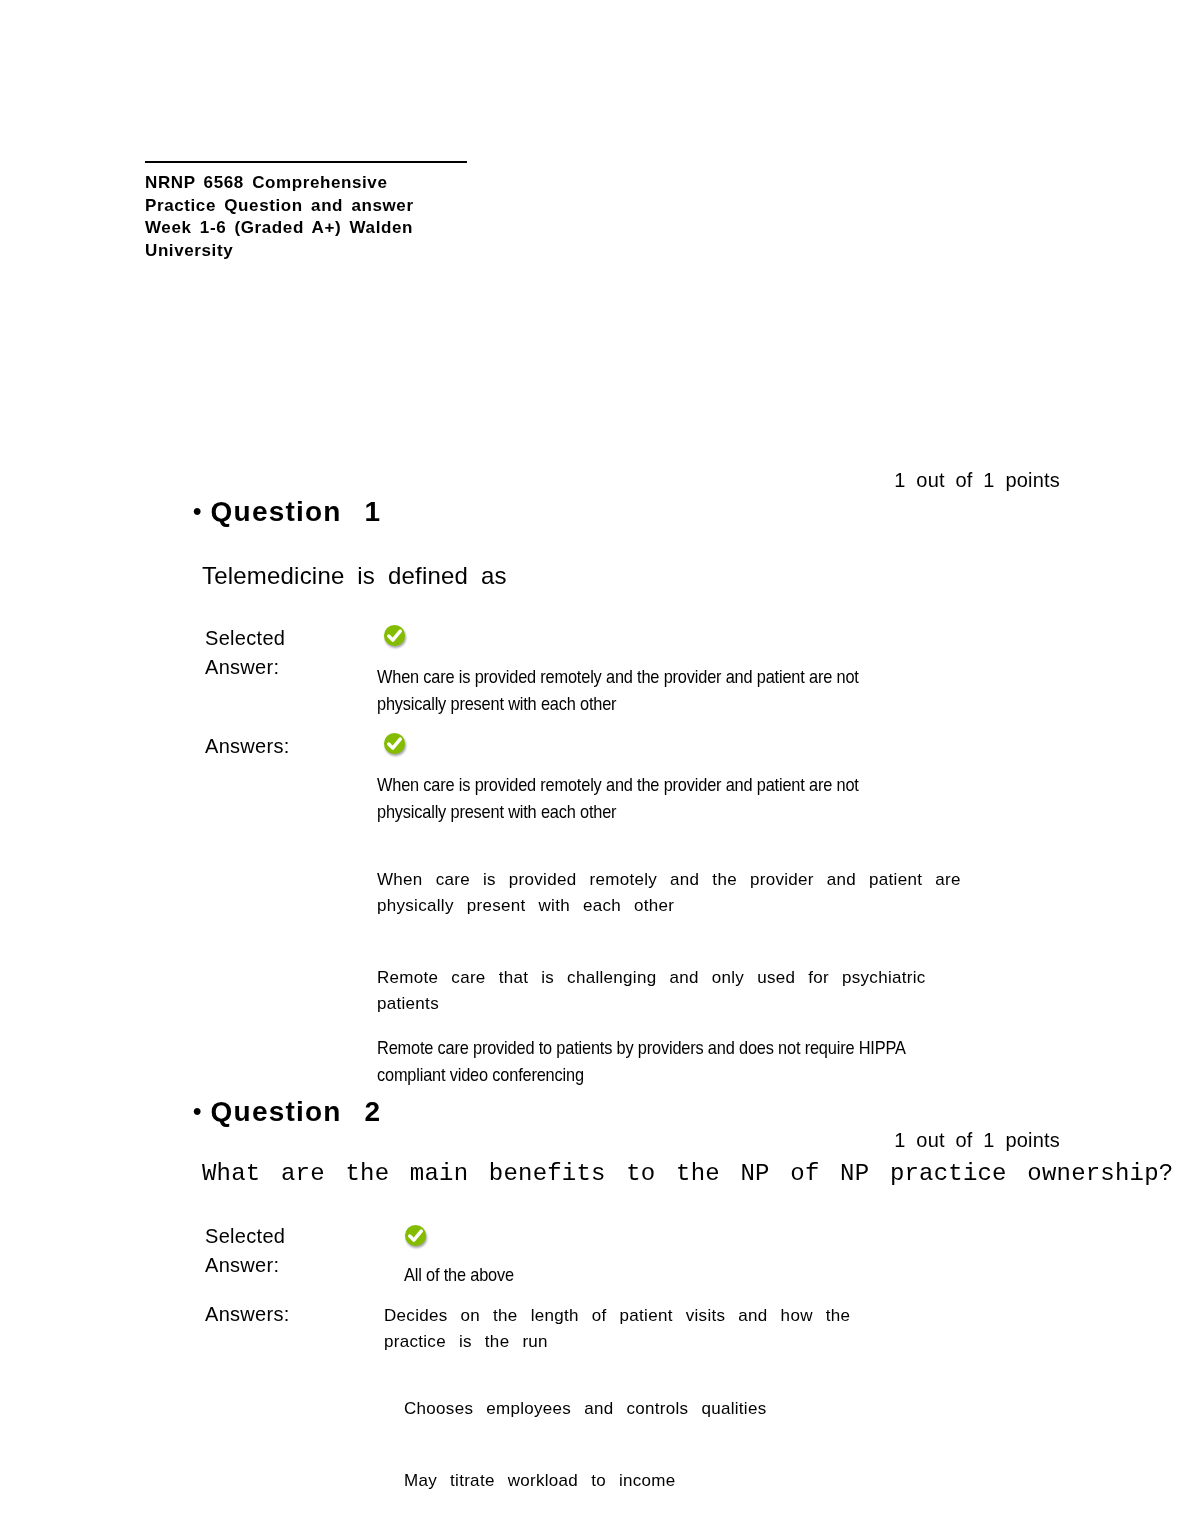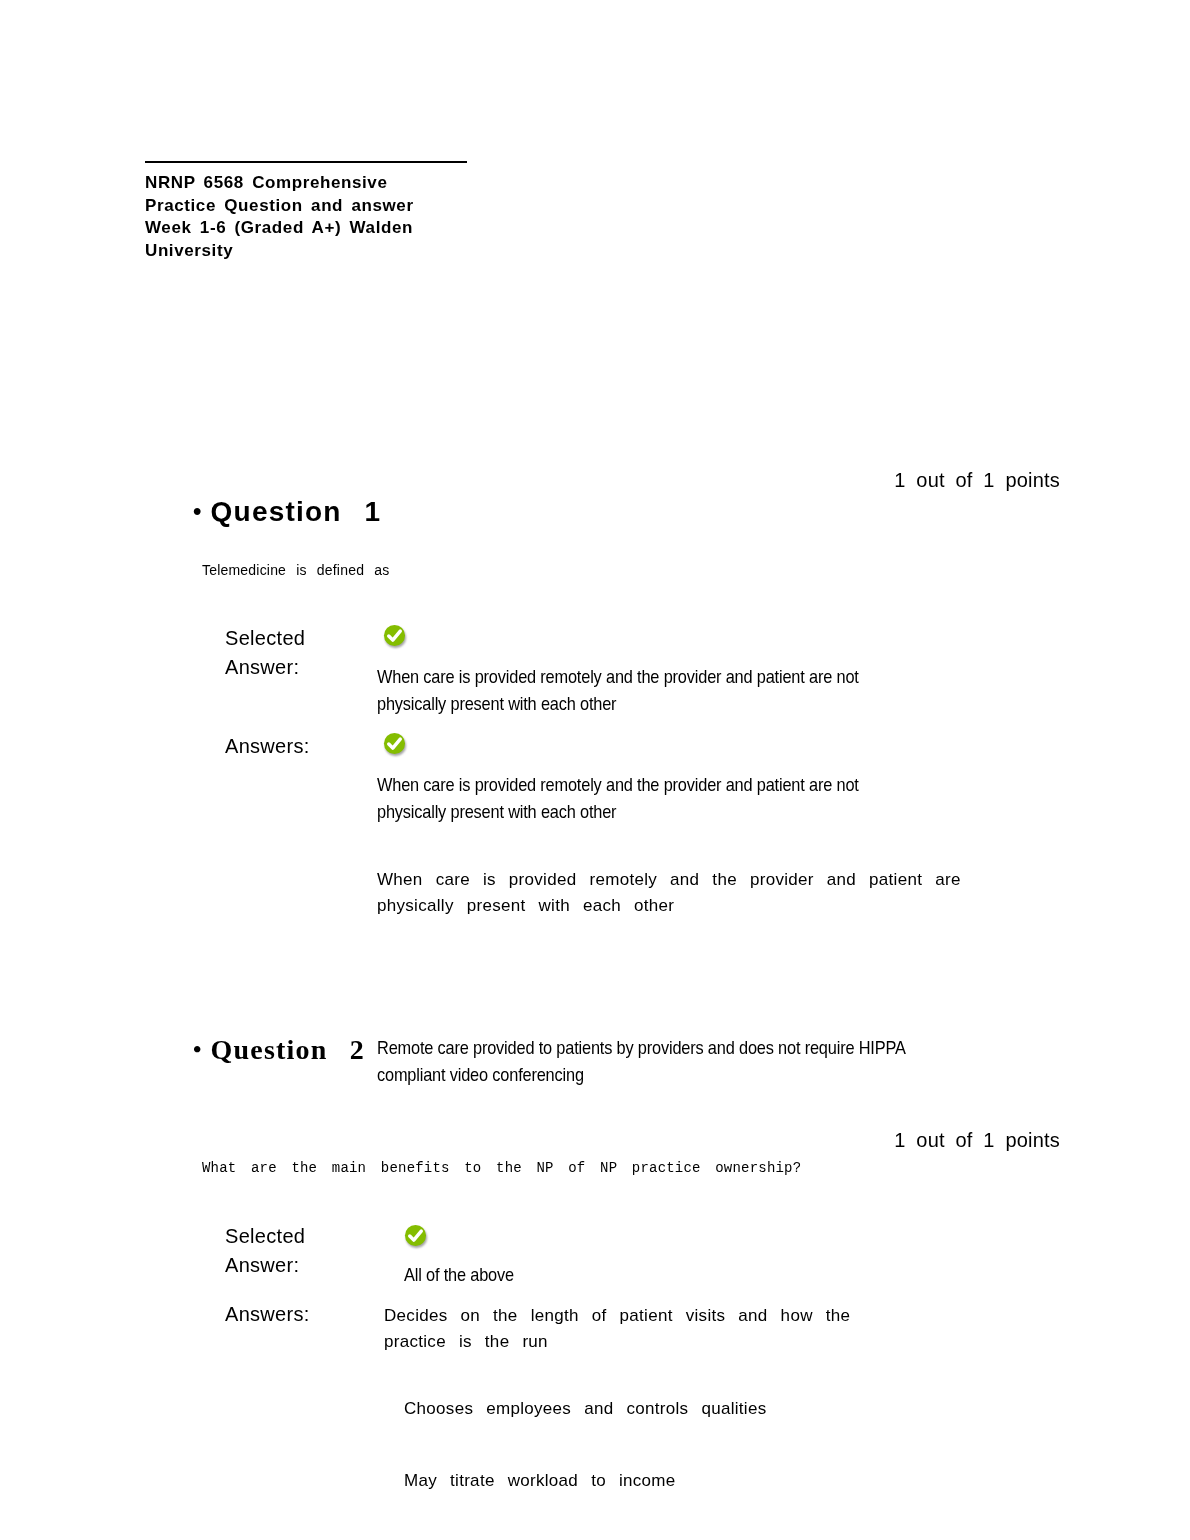--- a/index.html
+++ b/index.html
@@ -45,36 +45,36 @@
   
   .q-heading {
     left: 193px;
     font-size: 28px;
     font-weight: bold;
     letter-spacing: 1.2px;
     word-spacing: 14px;
     white-space: nowrap;
   }
   .q1-heading { top: 496px; }
-  .q2-heading { top: 1034px; font-family: Liberation Serif, serif; }
+  .q2-heading { top: 1096px; }
   .bullet { font-size: 24px; margin-right: 8px; vertical-align: 2px; }
 
   
   .prompt {
     left: 202px;
-    font-size: 14px;
+    font-size: 24px;
     word-spacing: 6px;
     letter-spacing: 0.2px;
   }
   .q1-prompt { top: 562px; }
   .q2-prompt { top: 1160px; font-family: Liberation Mono, monospace; }
 
   
   .side-label {
-    left: 225px;
+    left: 205px;
     font-size: 20px;
     letter-spacing: 0.3px;
     line-height: 29px;
   }
   .q1-selected-label { top: 624px; }
   .q1-answers-label  { top: 732px; }
   .q2-selected-label { top: 1222px; }
   .q2-answers-label  { top: 1300px; }
 
   
@@ -151,20 +151,22 @@
   <span class="check-icon icon-q1-answer">
     <svg viewBox="0 0 24 24" width="23" height="23">
       <circle cx="12" cy="12" r="11" fill="#84BD00"></circle>
       <path d="M6 12.6 L10.2 16.8 L18 7.4" fill="none" stroke="#FFFFFF" stroke-width="3.6" stroke-linecap="round" stroke-linejoin="round"></path>
     </svg>
   </span>
   <div class="abs condensed q1-answer-0">When care is provided remotely and the provider and patient are not
 physically present with each other</div>
   <div class="abs wide q1-answer-1">When care is provided remotely and the provider and patient are
 physically present with each other</div>
+  <div class="abs wide q1-answer-2">Remote care that is challenging and only used for psychiatric
+patients</div>
   <div class="abs condensed q1-answer-3">Remote care provided to patients by providers and does not require HIPPA
 compliant video conferencing</div>
 
   <div class="abs q-heading q2-heading"><span class="bullet">•</span><span>Question 2</span></div>
 
   <div class="abs points points-q2">1 out of 1 points</div>
 
   <div class="abs prompt q2-prompt">What are the main benefits to the NP of NP practice ownership?</div>
 
   <div class="abs side-label q2-selected-label">Selected

